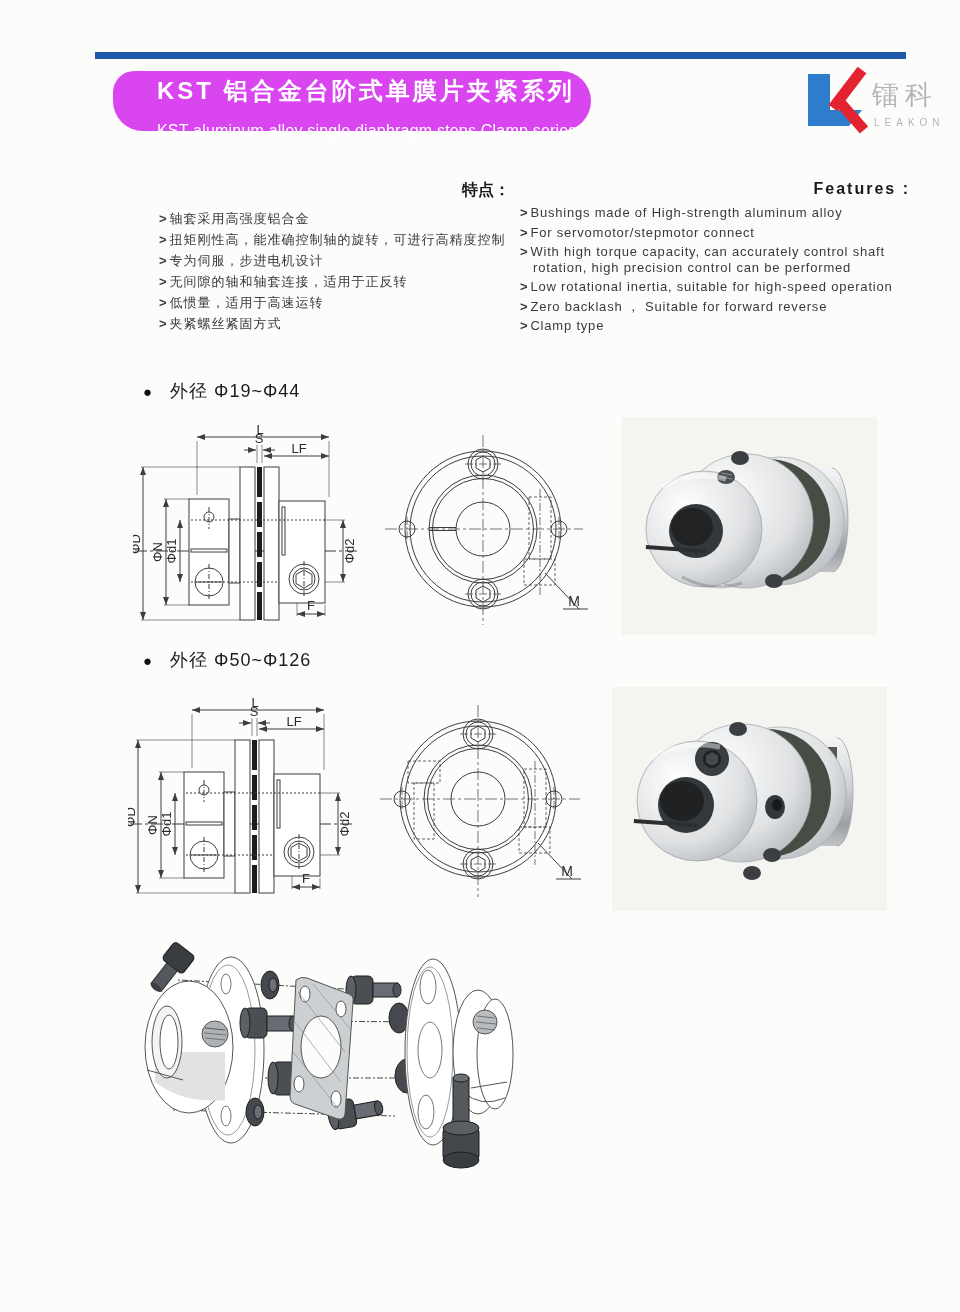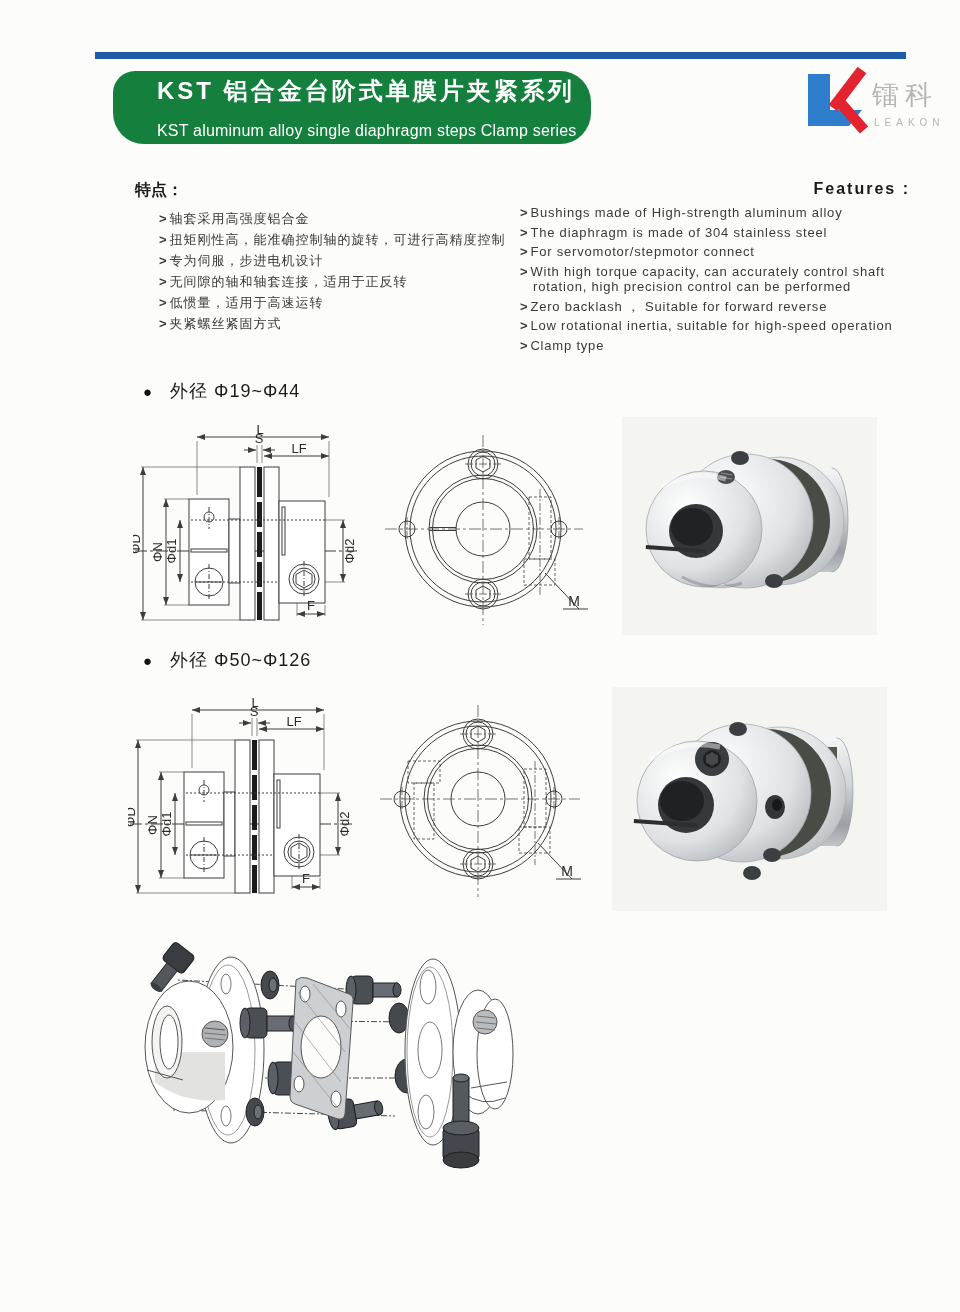--- a/index.html
+++ b/index.html
@@ -1,27 +1,27 @@
 <!DOCTYPE html>
 <html><head>
 <meta charset="utf-8">
 <style>
   html,body{margin:0;padding:0;background:#fff;}
   .page{position:relative;width:960px;height:1312px;background:#fcfcfb;overflow:hidden;
         font-family:"Liberation Sans",sans-serif;color:#222;}
   
   .top-line{position:absolute;left:95px;top:52px;width:811px;height:7px;background:#1d5aa7;}
-  .header-pill{position:absolute;left:113px;top:71px;width:478px;height:73px;background:#15803d;
+  .header-pill{position:absolute;left:113px;top:71px;width:478px;height:60px;background:#d946ef;
                border-radius:22px 31px 31px 31px;color:#fff;box-sizing:border-box;padding:7px 0 0 44px;}
   .title-cn{font-size:24px;font-weight:bold;letter-spacing:3px;line-height:26px;}
   .title-en{font-size:16px;letter-spacing:0.2px;margin-top:18px;}
   .logo{position:absolute;left:800px;top:62px;width:155px;height:86px;}
   
   .features-cn{position:absolute;left:135px;top:180px;width:375px;}
-  .features-cn h3{margin:0 0 7px 0;font-size:16px;font-weight:bold;color:#1a1a1a;}
+  .features-cn h3{margin:0 0 7px 0;font-size:16px;font-weight:bold;color:#1a1a1a;text-align:right;}
   .features-cn ul,.features-en ul{list-style:none;margin:0;padding:0;}
   .features-cn li{font-size:13px;line-height:21px;letter-spacing:1px;color:#3a3a3a;margin-left:24px;}
   .features-en{position:absolute;left:520px;top:180px;width:390px;}
   .features-en h3{margin:0 0 7px 0;font-size:16px;font-weight:bold;letter-spacing:2px;color:#1a1a1a;text-align:right;}
   .features-en li{font-size:13px;line-height:15.5px;letter-spacing:0.8px;color:#3a3a3a;
                   margin-bottom:4px;padding-left:13px;text-indent:-13px;}
   .mk{font-weight:bold;margin-right:2px;}
   
   .section-head{position:absolute;display:flex;align-items:center;font-size:18px;color:#1c1c1c;letter-spacing:1px;}
   .section-head .dot{font-size:15px;margin-right:17px;color:#111;}
@@ -69,25 +69,24 @@
       <li><span class="mk">&gt;</span><span>无间隙的轴和轴套连接，适用于正反转</span></li>
       <li><span class="mk">&gt;</span><span>低惯量，适用于高速运转</span></li>
       <li><span class="mk">&gt;</span><span>夹紧螺丝紧固方式</span></li>
     </ul>
   </div>
 
   <div class="features-en">
     <h3>Features :</h3>
     <ul>
       <li><span class="mk">&gt;</span><span>Bushings made of High-strength aluminum alloy</span></li>
-      <li><span class="mk">&gt;</span><span>The diaphragm is made of 304 stainless steel</span></li>
       <li><span class="mk">&gt;</span><span>For servomotor/stepmotor connect</span></li>
       <li><span class="mk">&gt;</span><span>With high torque capacity, can accurately control shaft rotation, high precision control can be performed</span></li>
+      <li><span class="mk">&gt;</span><span>Low rotational inertia, suitable for high-speed operation</span></li>
       <li><span class="mk">&gt;</span><span>Zero backlash ， Suitable for forward reverse</span></li>
-      <li><span class="mk">&gt;</span><span>Low rotational inertia, suitable for high-speed operation</span></li>
       <li><span class="mk">&gt;</span><span>Clamp type</span></li>
     </ul>
   </div>
 
   <div class="section-head sec1">
     <span class="dot">●</span>
     <span>外径 Φ19~Φ44</span>
   </div>
 
   <div class="section-head sec2">

